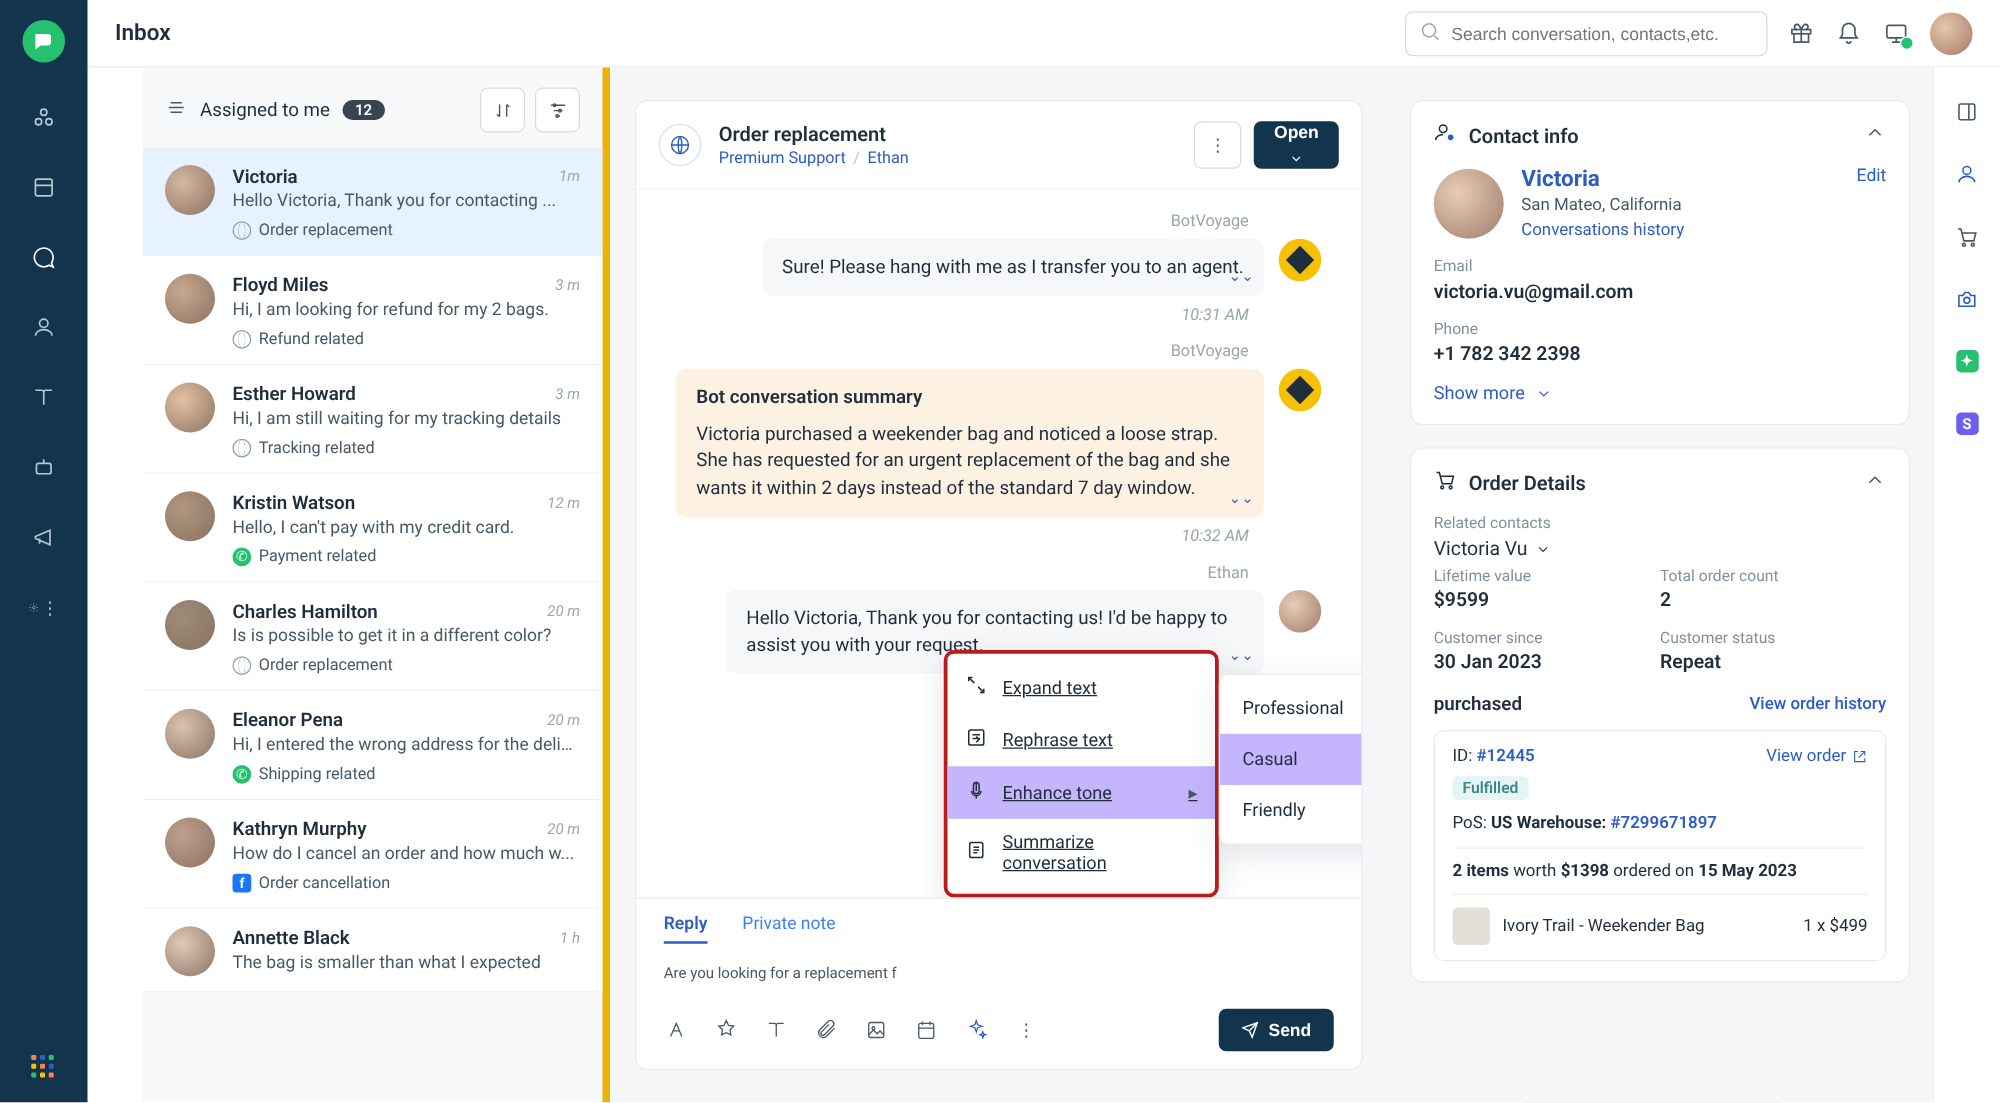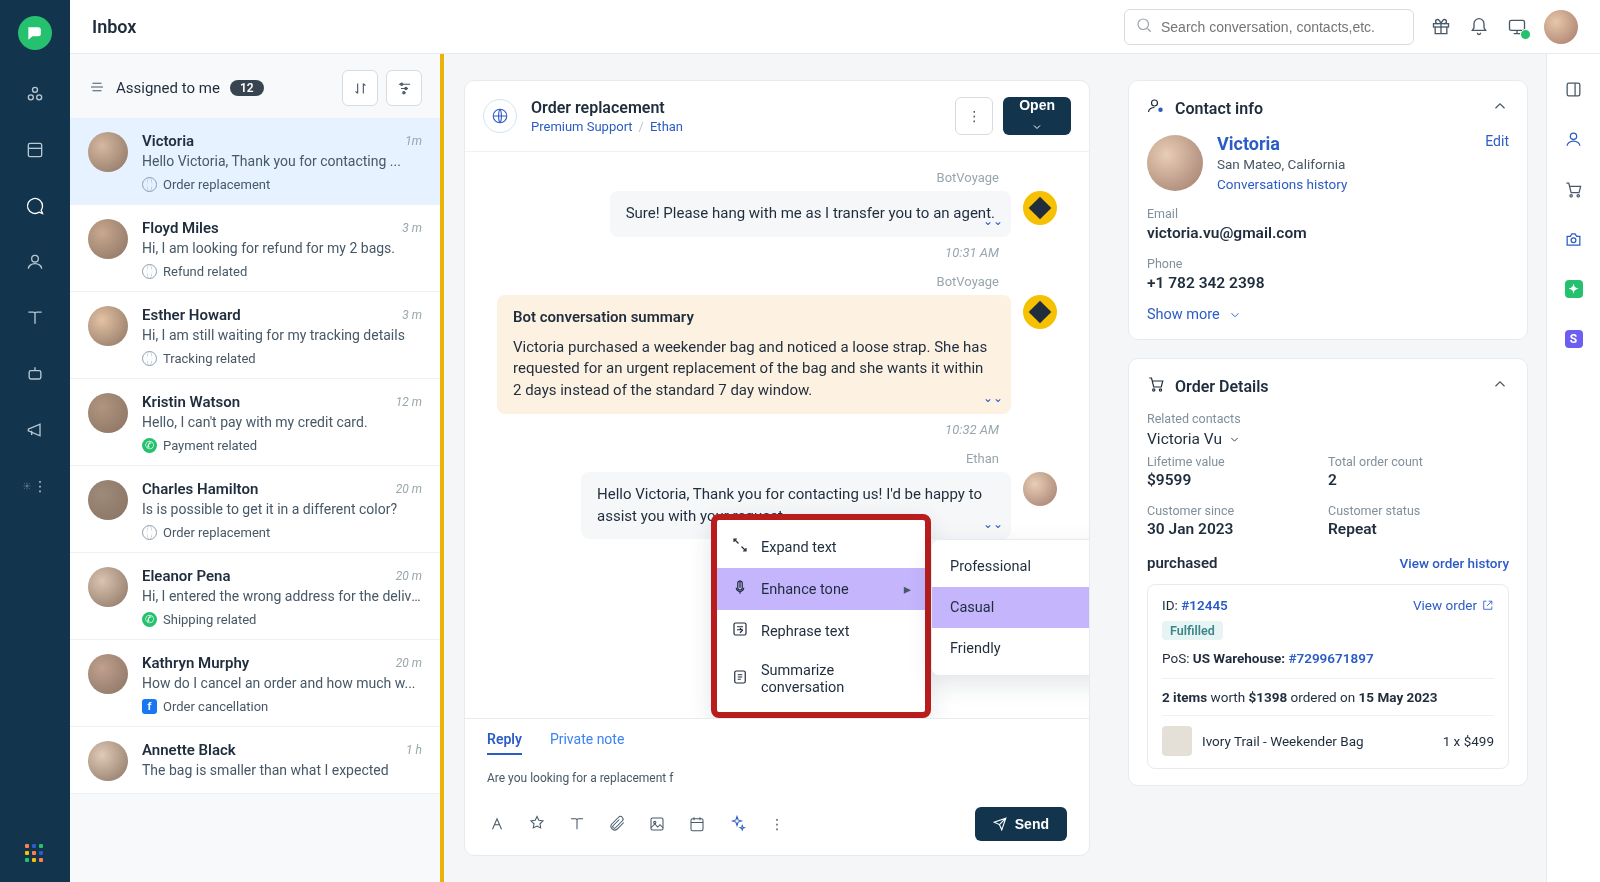--- a/index.html
+++ b/index.html
@@ -20,21 +20,21 @@
   .search-wrap { margin-left: auto; width: 290px; height: 36px; border: 1px solid #d6dde1; border-radius: 6px; display:flex; align-items:center; padding: 0 10px; gap:8px; color:#99a6ad;}
   .search-wrap input { border:none; outline:none; flex:1; font-size: 14px; color:#1f2d3d; }
   .top-icon { width:22px; height:22px; color:#475867; display:flex; align-items:center; justify-content:center; }
   .top-icon svg { width:20px; height:20px; stroke: currentColor; fill:none; stroke-width:1.6; }
   .monitor-wrap { position:relative; }
   .monitor-badge { position:absolute; bottom:-2px; right:-3px; width:11px; height:11px; border-radius:50%; background:#25c16f; border:1.5px solid #fff; }
   .avatar-self { width:34px; height:34px; border-radius:50%; background: radial-gradient(circle at 35% 35%, #e6c7a8, #a5796a); }
   
   .workspace { flex:1; display:flex; min-height:0; }
   
-  .list-col { width: 374px; background:#f7f9fa; border-right:4px solid #eab308; display:flex; flex-direction:column; }
+  .list-col { width: 374px; background:#f7f9fa; border-right:6px solid #eab308; display:flex; flex-direction:column;margin-left:44px; }
   .list-header { display:flex; align-items:center; padding: 16px 18px 12px; gap: 10px;}
   .list-title { font-size: 15px; color:#1f2d3d; }
   .pill { background:#384551; color:#fff; border-radius: 24px; padding: 1px 10px; font-size: 12px; font-weight: 600; }
   .list-tools { margin-left:auto; display:flex; gap:8px; }
   .icon-btn { width:36px; height:36px; border:1px solid #d6dde1; background:#fff; border-radius:6px; display:flex; align-items:center; justify-content:center; color:#475867; }
   .icon-btn svg { width:17px; height:17px; stroke:currentColor; fill:none; stroke-width:1.6; }
   .conv-list { flex:1; overflow:hidden; }
   .conv { padding: 14px 18px 12px 18px; display:flex; gap: 14px; border-bottom:1px solid #eef1f3; background:#fff; }
   .conv.active { background:#e6f2ff; }
   .conv-av { width:40px; height:40px; border-radius:50%; background:#d0d6da; flex-shrink:0; background-size:cover; background-position:center; }
@@ -64,21 +64,21 @@
   .bubble-row { display:flex; justify-content:flex-end; align-items:flex-start; gap:12px; }
   .bubble { background:#f5f7f9; border-radius:8px; padding: 12px 16px; max-width: 430px; font-size:15px; color:#1f2d3d; line-height:1.45; position:relative;}
   .bubble.summary { background:#fdf1e1; max-width: 530px; }
   .bubble .check { position:absolute; bottom:6px; right:8px; color:#2c5cc5; font-size:12px; }
   .summary-title { font-weight:600; margin-bottom:8px; font-size: 15px; color:#1f2d3d; }
   .msg-avatar { width:34px; height:34px; border-radius:50%; background:#f6c105; flex-shrink:0; display:flex; align-items:center; justify-content:center; }
   .msg-avatar.person { background: radial-gradient(circle at 35% 35%, #e9cdb6, #9e7b6a); }
   .bot-shape { width:16px; height:16px; background:#1f2d3d; transform: rotate(45deg); }
   .time-right { text-align:right; font-size:13px; color:#99a6ad; padding-right:58px; font-style:italic; margin-top:2px; margin-bottom:6px;}
   
-  .ai-menu { position:absolute; bottom: 0; left: 246px; background:#fff; border:6px solid #b91c1c; border-radius:8px; box-shadow: 0 8px 24px rgba(18,52,77,0.12); width: 220px; padding: 6px 0; z-index: 20;}
+  .ai-menu { position:absolute; bottom: 0; left: 246px; background:#fff; border:3px solid #b91c1c; border-radius:8px; box-shadow: 0 8px 24px rgba(18,52,77,0.12); width: 220px; padding: 6px 0; z-index: 20; text-decoration: underline;}
   .ai-item { display:flex; align-items:center; gap:12px; padding: 10px 14px; font-size:14.5px; color:#1f2d3d; position:relative; }
   .ai-item.hl { background:#c4b5fd; }
   .ai-item .arrow { margin-left:auto; color:#475867; }
   .ai-sub { position:absolute; bottom: 42px; left: 466px; width: 210px; background:#fff; border:1px solid #e8ebed; border-radius:8px; box-shadow: 0 8px 24px rgba(18,52,77,0.12); padding: 6px 0; z-index:21; }
   .ai-sub .ai-item { padding: 12px 18px; text-align: right; }
   
   .reply-box { border-top: 1px solid #e8ebed; margin-top: auto; padding: 12px 22px 14px; position:relative;}
   .reply-tabs { display:flex; gap: 28px; font-size:14px; margin-bottom: 10px;}
   .reply-tab { color:#3b82f6; padding-bottom:6px; }
   .reply-tab.active { color:#2c5cc5; font-weight:600; border-bottom: 2px solid #2c5cc5; }
@@ -426,33 +426,33 @@
               <div class="bubble">Hello Victoria, Thank you for contacting us! I'd be happy to assist you with your request.<span class="check">⌄⌄</span></div>
               <div class="msg-avatar person"></div>
             </div>
             <div class="ai-menu" id="ai-menu">
               <div class="ai-item">
                 <span><svg class="ico" viewBox="0 0 24 24">
                     <path d="M8 4H4v4M4 4l6 6M16 20h4v-4M20 20l-6-6"></path>
                   </svg></span>
                 <span>Expand text</span>
               </div>
+              <div class="ai-item">
+                <span><svg class="ico" viewBox="0 0 24 24">
+                    <rect x="4" y="4" width="16" height="16" rx="2"></rect>
+                    <path d="M8 9h8M8 13h8M12 17l3-3-3-3"></path>
+                  </svg></span>
+                <span>Rephrase text</span>
+              </div>
               <div class="ai-item hl">
                 <span><svg class="ico" viewBox="0 0 24 24">
                     <path d="M12 3v10M9 13a3 3 0 006 0V7a3 3 0 00-6 0v6zM7 13a5 5 0 0010 0M12 18v3"></path>
                   </svg></span>
                 <span>Enhance tone</span>
                 <span class="arrow">▸</span>
-              </div>
-              <div class="ai-item">
-                <span><svg class="ico" viewBox="0 0 24 24">
-                    <rect x="4" y="4" width="16" height="16" rx="2"></rect>
-                    <path d="M8 9h8M8 13h8M12 17l3-3-3-3"></path>
-                  </svg></span>
-                <span>Rephrase text</span>
               </div>
               <div class="ai-item">
                 <span><svg class="ico" viewBox="0 0 24 24">
                     <rect x="5" y="4" width="14" height="16" rx="2"></rect>
                     <path d="M9 9h6M9 12h6M9 15h4"></path>
                   </svg></span>
                 <span>Summarize conversation</span>
               </div>
             </div>
           <div class="ai-sub" id="ai-sub">

